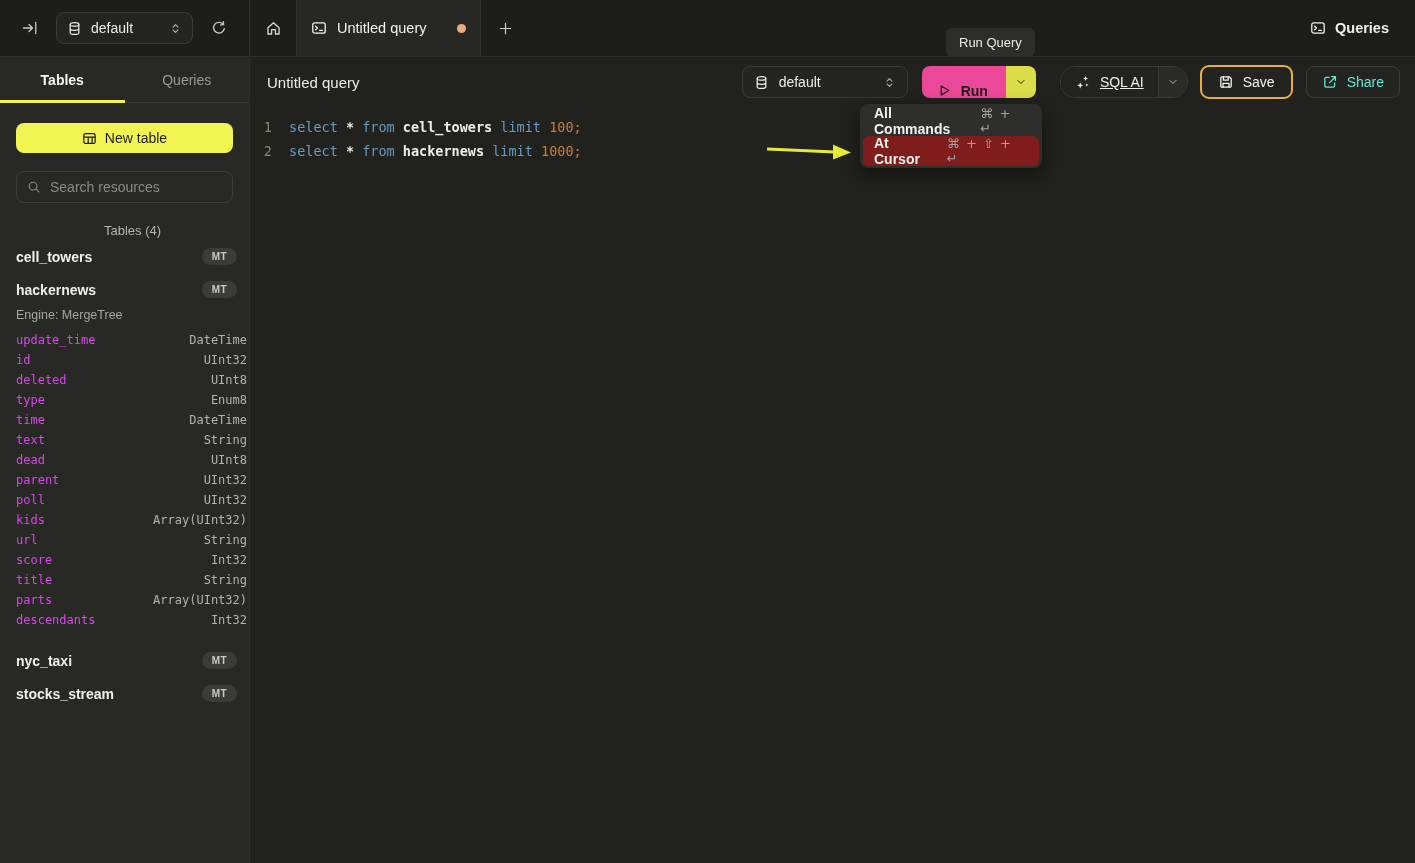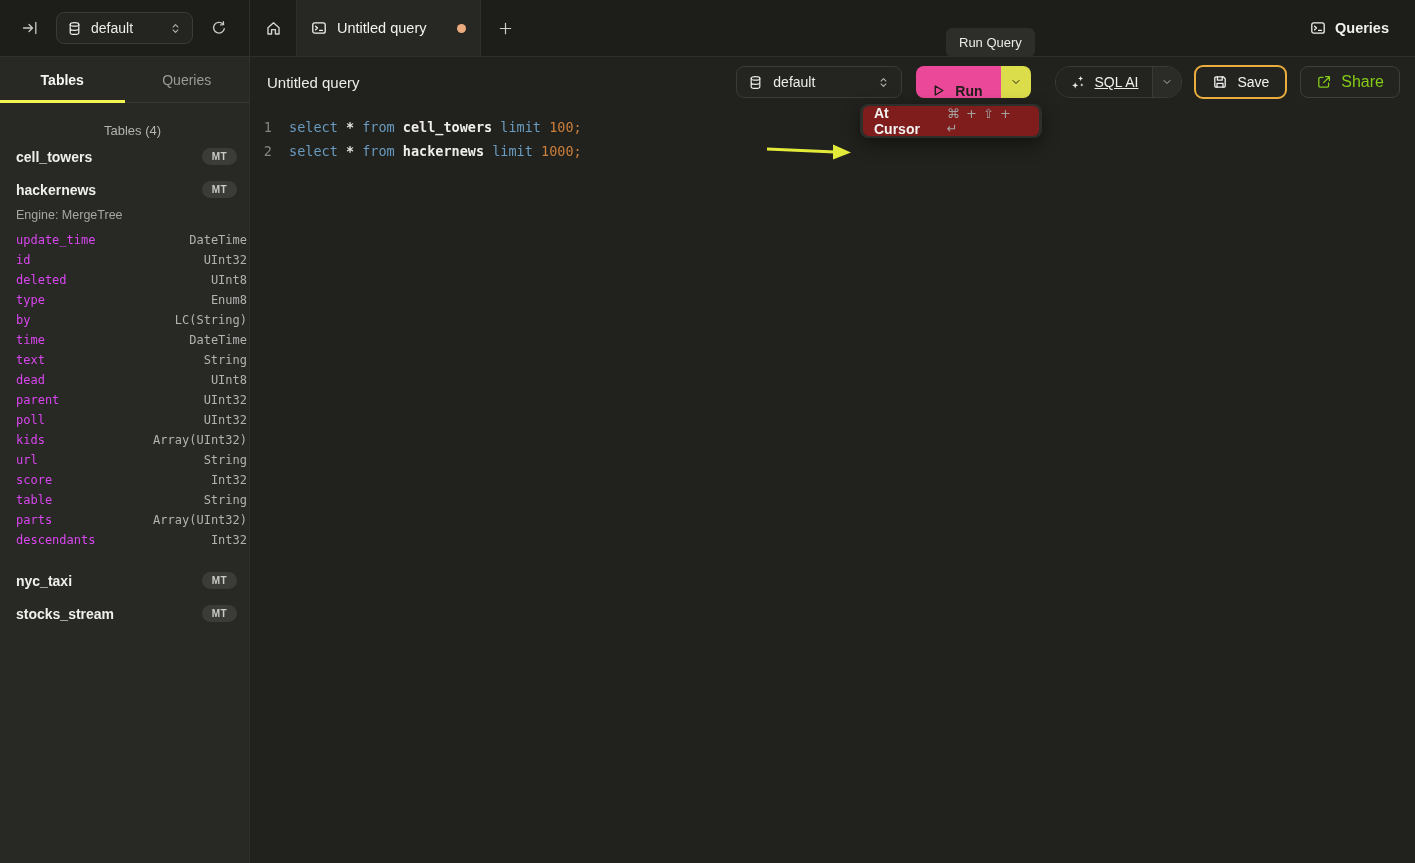--- a/index.html
+++ b/index.html
@@ -112,21 +112,21 @@
     color:#b5b5b3; display:flex; align-items:center; justify-content:center; cursor:pointer;
   }
   .save-btn {
     margin-left:12px; height:34px; display:flex; align-items:center; gap:9px; padding:0 16px;
     background:#232320; border:2px solid #e9ae3d; border-radius:9px;
     color:#f2f2f0; font-family:inherit; font-size:14px; font-weight:500; cursor:pointer;
   }
   .share-btn {
     margin-left:13px; height:32px; display:flex; align-items:center; gap:9px; padding:0 15px;
     background:#232320; border:1px solid #3e3e3b; border-radius:8px;
-    color:#84cc16; font-family:inherit; font-size:16px; font-weight:500; cursor:pointer;
+    color:#5eead4; font-family:inherit; font-size:14px; font-weight:500; cursor:pointer;
   }
 
   
   .editor { flex:1; padding-top:8px; font-family:"DejaVu Sans Mono", monospace; font-size:13.5px; }
   .code-line { display:flex; height:24px; line-height:24px; white-space:pre; }
   .line-no { width:22px; text-align:right; color:#85857f; flex:0 0 22px; }
   .line-code { padding-left:17px; }
   .tok-kw { color:#6a9bc0; }
   .tok-star { color:#eceae7; font-weight:700; }
   .tok-tbl { color:#f0eeeb; font-weight:700; }
@@ -232,20 +232,41 @@
   <aside class="sidebar">
     <div class="sidebar-tabs">
       <div class="sidebar-tab active">
         <span>Tables</span>
       </div>
       <div class="sidebar-tab">
         <span>Queries</span>
       </div>
     </div>
 
+    <div class="sidebar-body">
+      <button class="new-table-btn">
+        <span>
+          <svg class="ic" width="15" height="15" viewBox="0 0 16 16" style="stroke:#1d1d1a">
+              <rect x="2" y="2.8" width="12" height="10.4" rx="1.6"></rect>
+              <path d="M2 6.6h12M6.6 6.6v6.6M10.8 6.6v6.6"></path>
+            </svg>
+        </span>
+        <span>New table</span>
+      </button>
+
+      <div class="search-box">
+        <span>
+          <svg class="ic" width="14" height="14" viewBox="0 0 16 16">
+              <circle cx="7" cy="7" r="4.4"></circle>
+              <path d="M10.4 10.4L13.6 13.6"></path>
+            </svg>
+        </span>
+        <input placeholder="Search resources" style="">
+      </div>
+    </div>
 
     <div class="section-label">Tables (4)</div>
 
     <div class="tbl-row">
       <span class="tbl-name">cell_towers</span>
       <span class="mt-badge">MT</span>
     </div>
 
     <div class="tbl-row">
       <span class="tbl-name">hackernews</span>
@@ -263,24 +284,20 @@
         </div>
       <div class="col-row">
           <span class="col-name">deleted</span>
           <span class="col-type">UInt8</span>
         </div>
       <div class="col-row">
           <span class="col-name">type</span>
           <span class="col-type">Enum8</span>
         </div>
       <div class="col-row">
-          <span class="col-name">by</span>
-          <span class="col-type">LC(String)</span>
-        </div>
-      <div class="col-row">
           <span class="col-name">time</span>
           <span class="col-type">DateTime</span>
         </div>
       <div class="col-row">
           <span class="col-name">text</span>
           <span class="col-type">String</span>
         </div>
       <div class="col-row">
           <span class="col-name">dead</span>
           <span class="col-type">UInt8</span>
@@ -299,21 +316,21 @@
         </div>
       <div class="col-row">
           <span class="col-name">url</span>
           <span class="col-type">String</span>
         </div>
       <div class="col-row">
           <span class="col-name">score</span>
           <span class="col-type">Int32</span>
         </div>
       <div class="col-row">
-          <span class="col-name">table</span>
+          <span class="col-name">title</span>
           <span class="col-type">String</span>
         </div>
       <div class="col-row">
           <span class="col-name">parts</span>
           <span class="col-type">Array(UInt32)</span>
         </div>
       <div class="col-row">
           <span class="col-name">descendants</span>
           <span class="col-type">Int32</span>
         </div>
@@ -420,20 +437,24 @@
       </div>
     </div>
   </section>
 </div>
 
 <div class="tooltip">
   <span>Run Query</span>
 </div>
 
 <div class="run-menu">
+  <div class="menu-item">
+    <span class="menu-label">All Commands</span>
+    <span class="menu-shortcut">⌘ + ↵</span>
+  </div>
   <div class="menu-item highlighted">
     <span class="menu-label">At Cursor</span>
     <span class="menu-shortcut">⌘ + ⇧ + ↵</span>
   </div>
 </div>
 
 <div class="pointer-arrow">
   <svg width="92" height="24" viewBox="0 0 92 24">
     <line x1="4" y1="10" x2="72" y2="13" stroke="#e3ea39" stroke-width="3"></line>
     <polygon points="70,5.5 88,13.5 70,20.5" fill="#e3ea39"></polygon>

